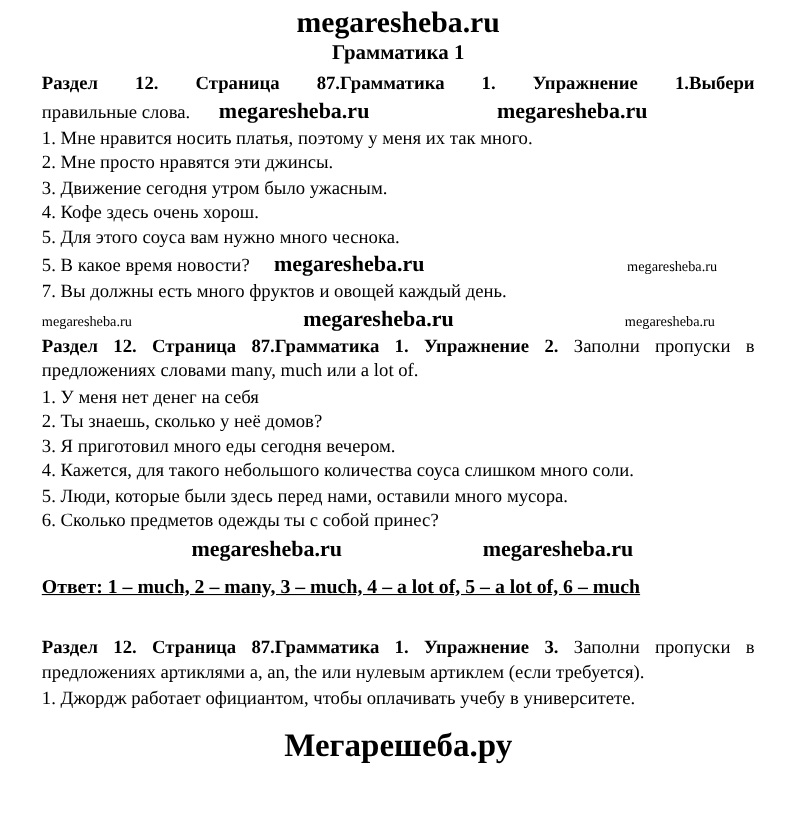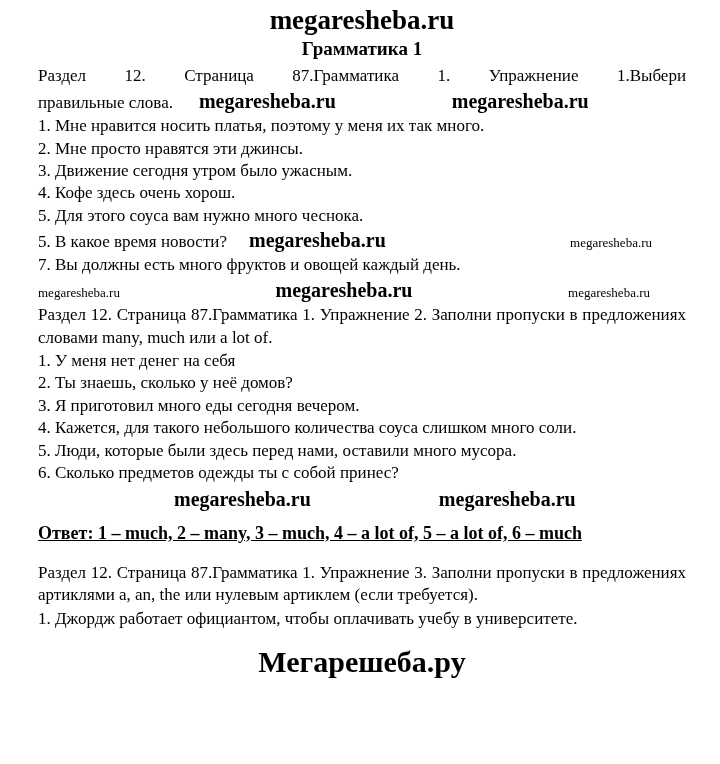--- a/index.html
+++ b/index.html
@@ -16,21 +16,21 @@
       font-size: 27px; font-weight: bold; text-align: center;
       margin: 0 0 2px 0; line-height: 1.2;
     }
     .subtitle {
       font-size: 19px; font-weight: bold; text-align: center;
       margin: 0 0 4px 0; line-height: 1.2;
     }
     .ex-head {
       font-size: 17px; line-height: 1.32; text-align: justify; margin: 0;
     }
-    .ex-head .b, .head-line1 { font-weight: normal; }
+    .ex-head .b, .head-line1 { font-weight: bold; }
     .head-line1 {
       font-size: 17px; line-height: 1.32; margin: 0;
       text-align: justify; text-align-last: justify;
     }
     .head-line2 {
       font-size: 17px; line-height: 1.32; margin: 0;
       white-space: nowrap;
     }
     .list { font-size: 17px; line-height: 1.32; margin: 1px 0 0 0; }
     .li { margin: 0; }
@@ -42,21 +42,21 @@
     .wm-small { font-size: 13px; white-space: nowrap; }
     .wm-gap1 { margin-left: 26px; }
     .wm-gap2 { margin-left: 116px; }
     .wm-line { display: flex; align-items: baseline; }
     .wm-after { margin-left: 22px; }
     .wm-right { margin-left: auto; margin-right: 34px; }
     .wm-row { display: flex; align-items: baseline; margin: 3px 0 2px 0; }
     .wm-row.three { justify-content: space-between; padding-right: 36px; }
     .wm-row.two { justify-content: flex-start; padding-left: 136px; }
     .wm-row.two .wm-bold + .wm-bold { margin-left: 128px; }
-    .gap-top { margin-top: 16px; }
+    .gap-top { margin-top: 32px; }
     .brand-bottom {
       font-size: 30px; font-weight: bold; text-align: center;
       margin: 14px 0 0 0; line-height: 1.2;
     }
   </style>
 </head>
 <body>
 
 <div class="page">
 

